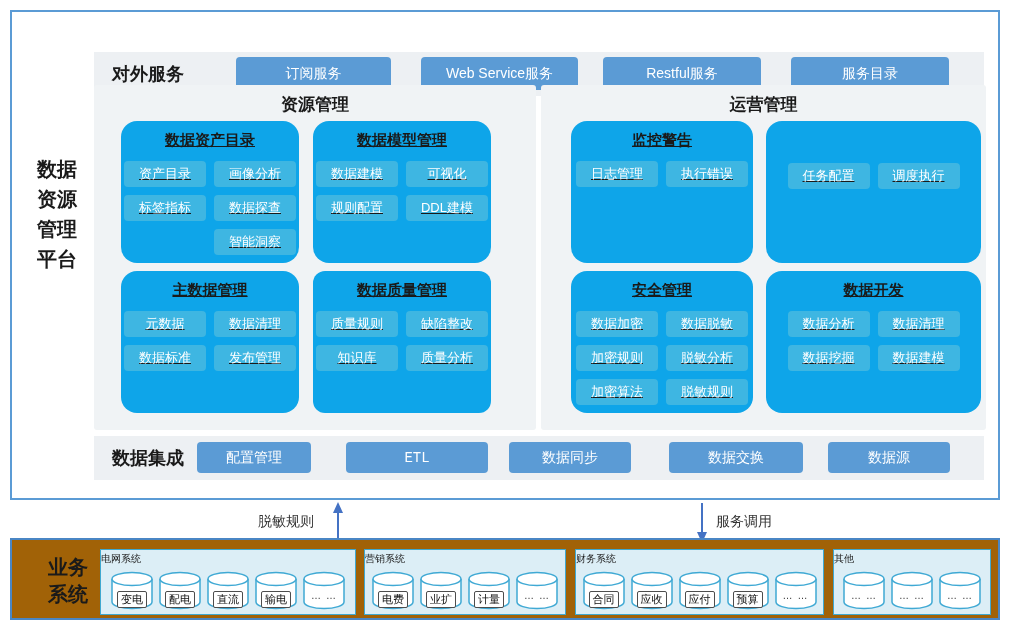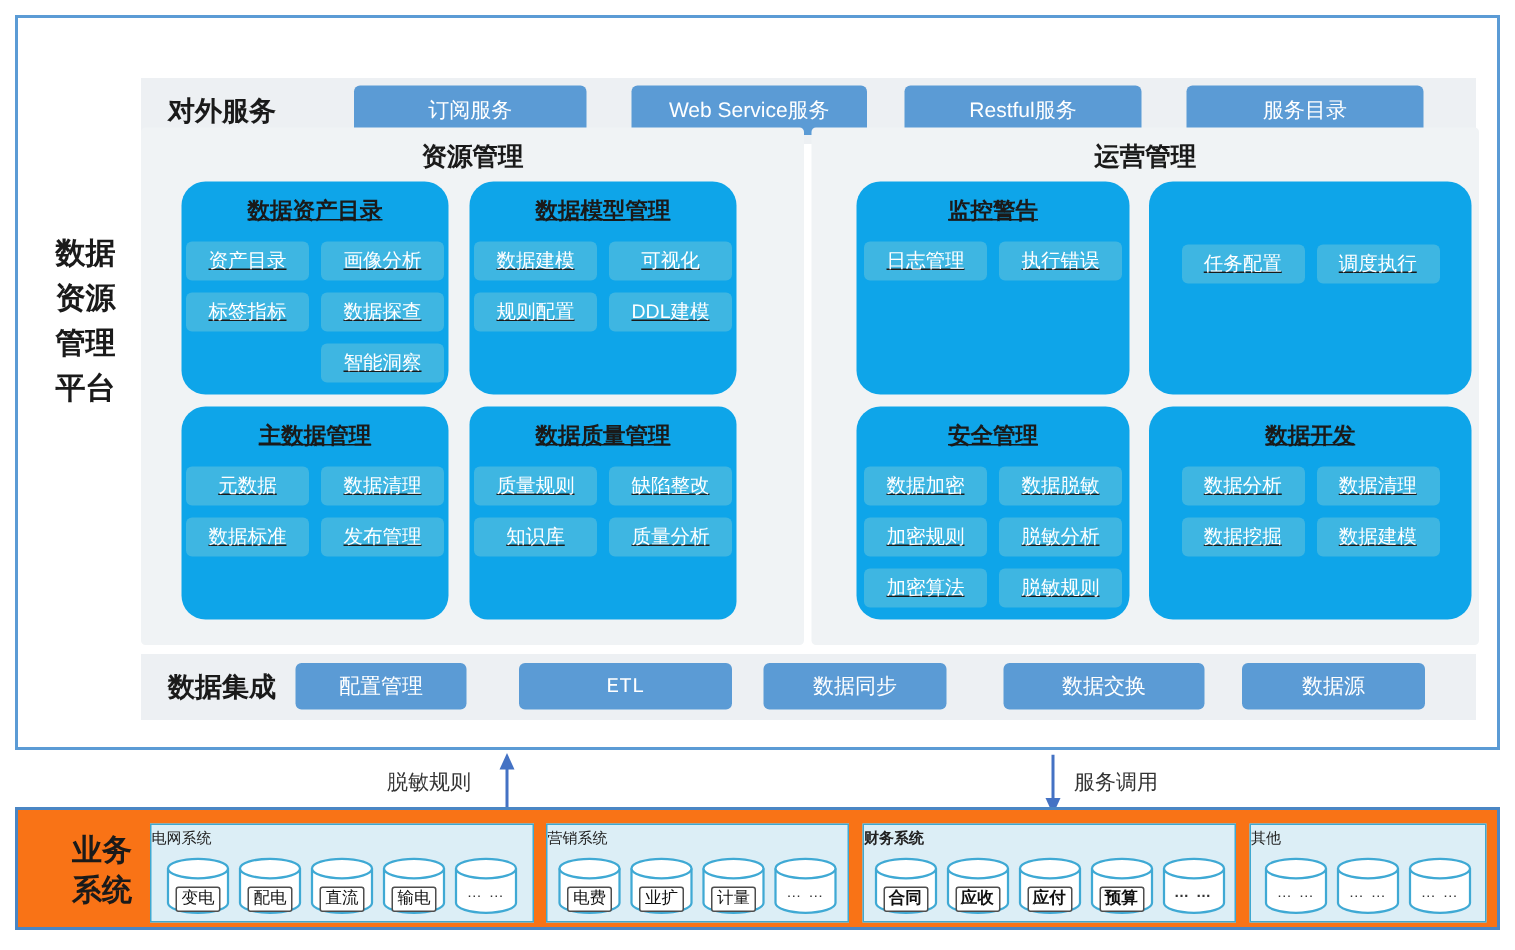--- a/index.html
+++ b/index.html
@@ -51,31 +51,31 @@
   
   .flow-label { position:absolute; font-size:14px; color:#333; }
   .flow-up-label { left:258px; top:513px; }
   .flow-down-label { left:716px; top:513px; }
   .arrow { position:absolute; }
   .arrow-up { left:331px; top:502px; }
   .arrow-down { left:695px; top:503px; }
 
   
   .biz { position:absolute; left:10px; top:538px; width:990px; height:82px;
-         background:#f97316; border:2px solid #4a86c4; }
+         background:#a16207; border:2px solid #4a86c4; }
   .biz-label { position:absolute; left:24px; top:14px; width:64px; text-align:center;
                font-size:20px; font-weight:bold; line-height:27px; }
   .biz-label span { display:block; }
   .group { position:absolute; top:9px; height:66px; background:#dceef6;
            border:1.5px solid #3fa8d0; }
   .group-title { text-align:left; font-size:10px; color:#222; padding-top:2px; height:20px; }
   .cyl-row { display:flex; justify-content:center; gap:4px; margin-top:1px; }
   .group-power   { left:88px;  width:256px; }
   .group-market  { left:352px; width:202px; }
-  .group-finance { left:563px; width:249px;font-weight:bold; }
+  .group-finance { left:563px; width:249px; }
   .group-other   { left:821px; width:158px; }
   .cyl { position:relative; width:44px; height:40px; }
   .cyl-label { position:absolute; left:50%; transform:translateX(-50%); bottom:3px;
                background:#fff; border:1px solid #4d4d4d; border-radius:2px;
                font-size:11px; line-height:15px; padding:0 3px; white-space:nowrap; color:#111; }
   .cyl-label.plain { border:none; background:transparent; font-size:10px; bottom:8px;
                      letter-spacing:1px; color:#333; }
 </style>
 </head>
 <body>

